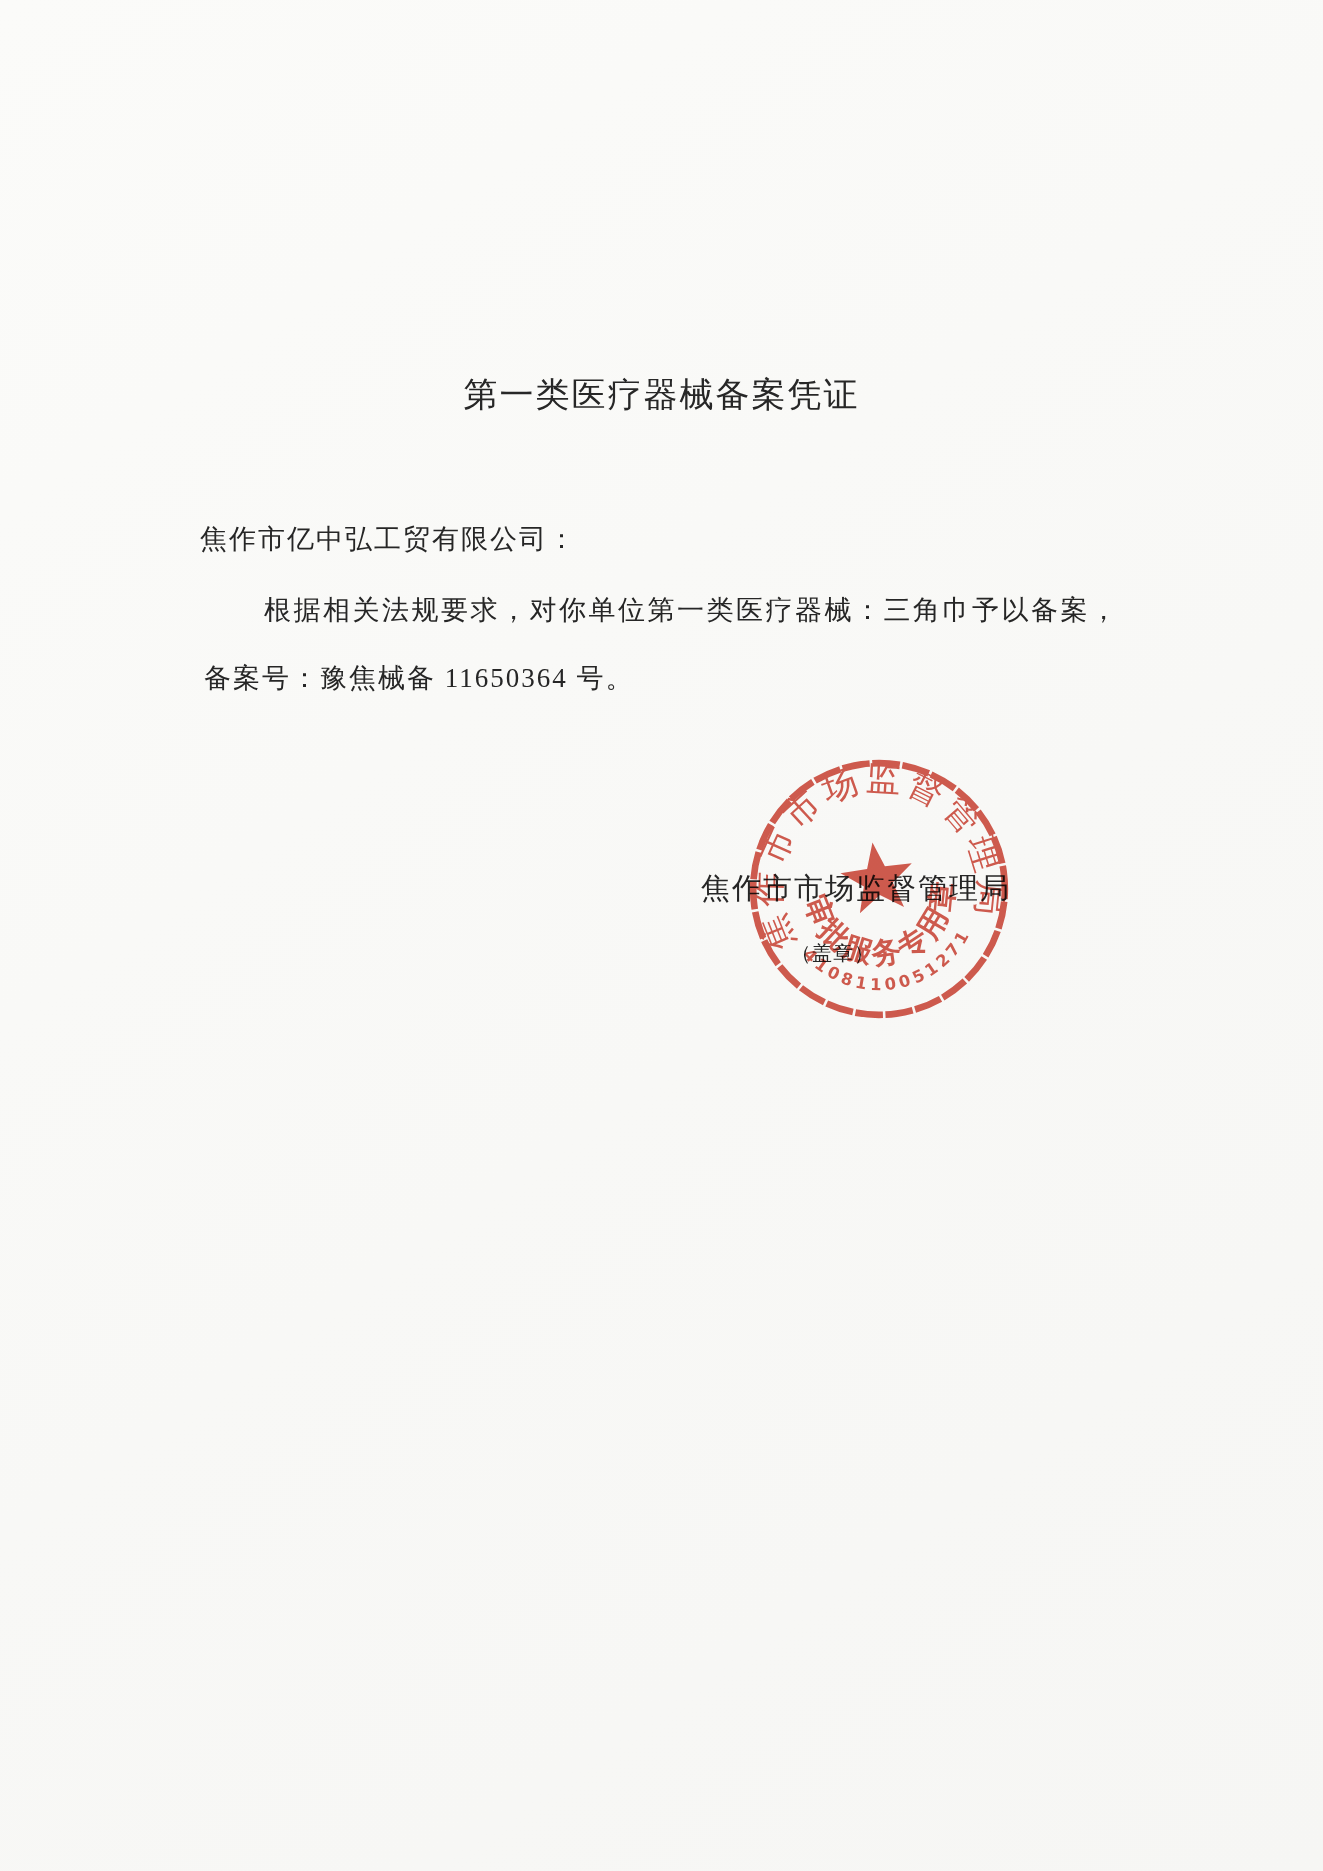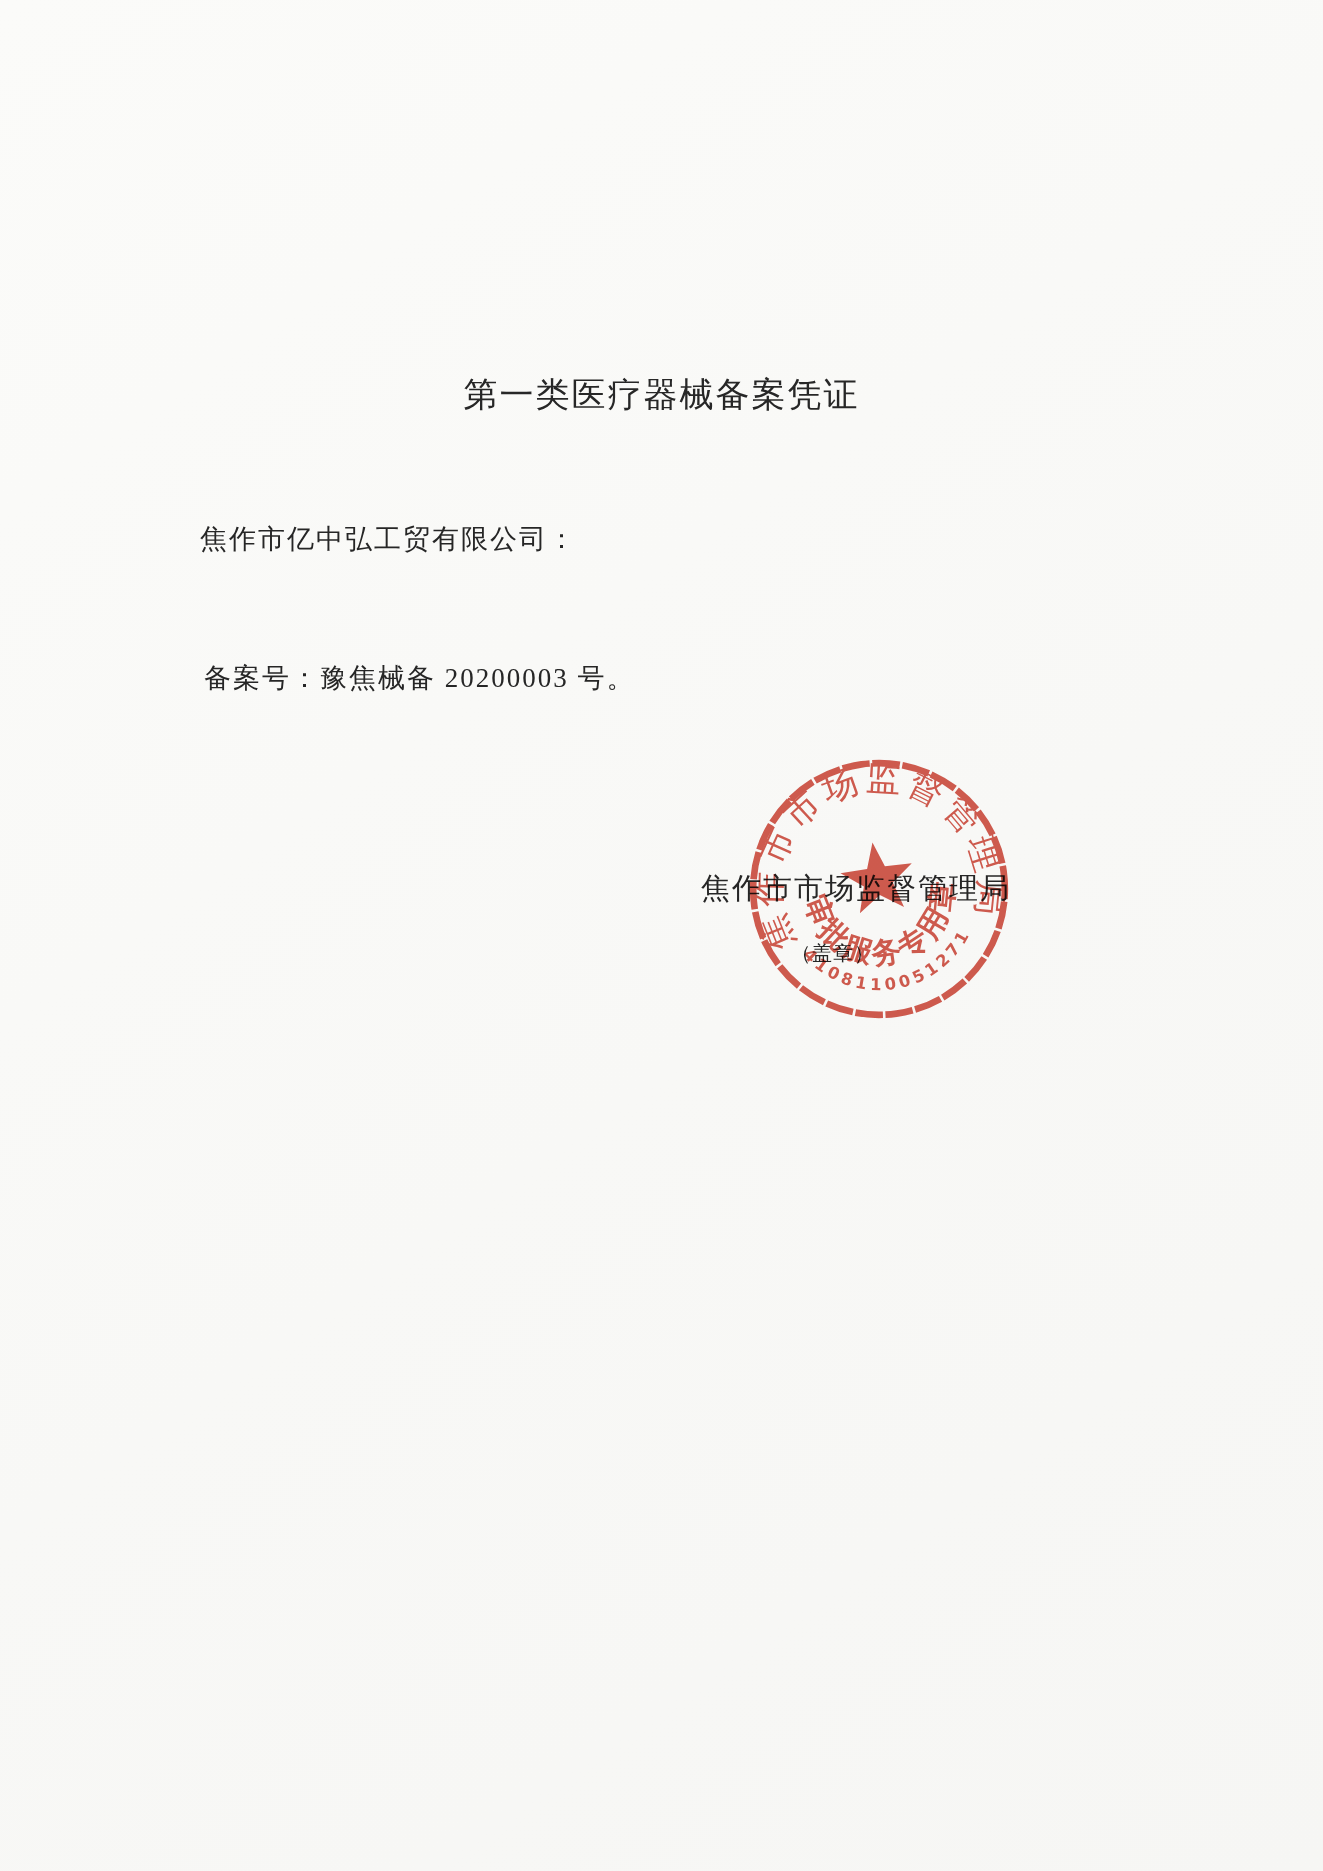--- a/index.html
+++ b/index.html
@@ -64,22 +64,23 @@
 </style>
 </head>
 <body>
 
 <div class="page">
 
   <div class="doc-title">第一类医疗器械备案凭证</div>
 
   <div class="line salutation">焦作市亿中弘工贸有限公司：</div>
 
+  <div class="line body-line-1">根据相关法规要求，对你单位第一类医疗器械：三角巾予以备案，</div>
 
-  <div class="line body-line-2">备案号：豫焦械备 20200003 号。</div>
+  <div class="line body-line-2">备案号：豫焦械备 11650364 号。</div>
 
   <div class="line issuer">焦作市市场监督管理局</div>
 
   <div class="line seal-note">（盖章）</div>
 
 
   <svg class="seal" viewBox="0 0 260 260" xmlns="http://www.w3.org/2000/svg">
     <defs>
       <path id="ring-text-path" d="M 46 178.5 A 97 97 0 1 1 214 178.5" fill="none"></path>
       <path id="band-text-path" d="M 59.1 142.5 A 72 72 0 0 0 200.9 142.5" fill="none"></path>

